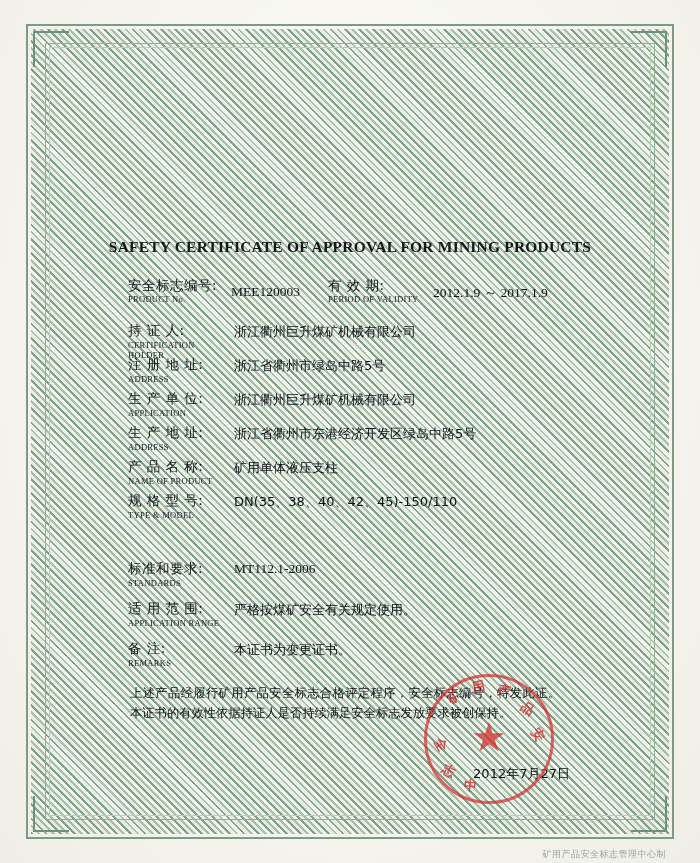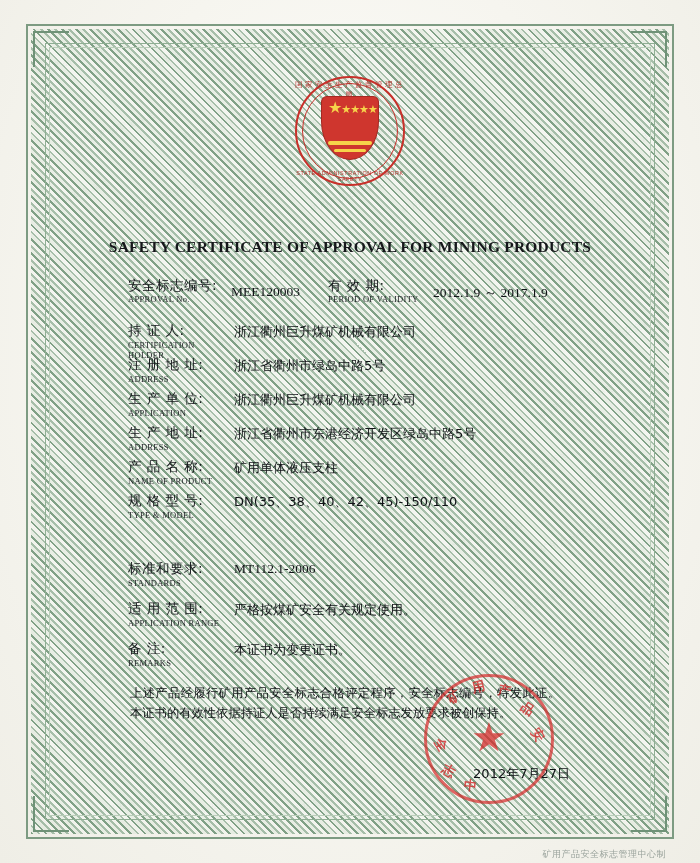--- a/index.html
+++ b/index.html
@@ -439,40 +439,27 @@
       <div class="wm" style="left: 532px; top: 684px;">矿用产品安全标志</div>
       <div class="wm" style="left: 26px; top: 752px;">矿用产品安全标志</div>
       <div class="wm" style="left: 118px; top: 752px;">矿用产品安全标志</div>
       <div class="wm" style="left: 210px; top: 752px;">矿用产品安全标志</div>
       <div class="wm" style="left: 302px; top: 752px;">矿用产品安全标志</div>
       <div class="wm" style="left: 394px; top: 752px;">矿用产品安全标志</div>
       <div class="wm" style="left: 486px; top: 752px;">矿用产品安全标志</div>
       <div class="wm" style="left: 578px; top: 752px;">矿用产品安全标志</div>
     </div>
 
-  <div class="emblem-wrap">
-    <div class="emblem-ring"></div>
-    <div class="emblem-ring2"></div>
-    <div class="emblem-text-top">国家安全生产监督管理总局</div>
-    <div class="emblem-shield">
-      <div class="shield-stars">
-        <span class="big">★</span><span>★★★★</span>
-      </div>
-      <div class="shield-bar"></div>
-      <div class="shield-bar2"></div>
-    </div>
-    <div class="emblem-text-bottom">STATE ADMINISTRATION OF WORK SAFETY</div>
-  </div>
 
   <div class="title-en">SAFETY CERTIFICATE OF APPROVAL FOR MINING PRODUCTS</div>
 
   <div class="approval-row">
     <div class="approval-label">
       <span class="lbl-cn">安全标志编号:</span>
-      <span class="lbl-en">APPROVAL No.</span>
+      <span class="lbl-en">PRODUCT No.</span>
     </div>
     <div class="approval-value val-serif">MEE120003</div>
 
     <div class="validity-label">
       <span class="lbl-cn">有 效 期:</span>
       <span class="lbl-en">PERIOD OF VALIDITY</span>
     </div>
     <div class="validity-value val-serif">2012.1.9 ～ 2017.1.9</div>
   </div>
 

